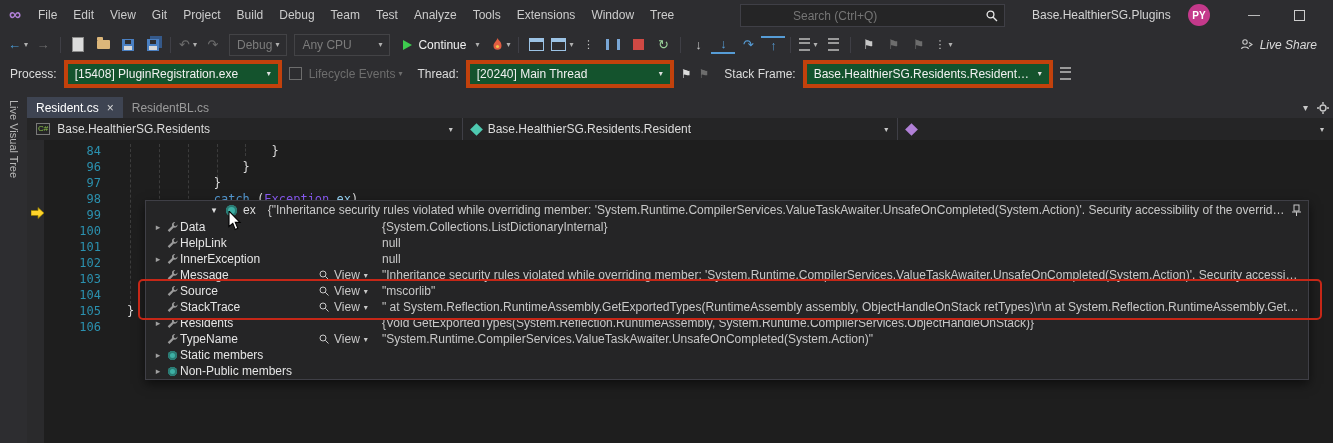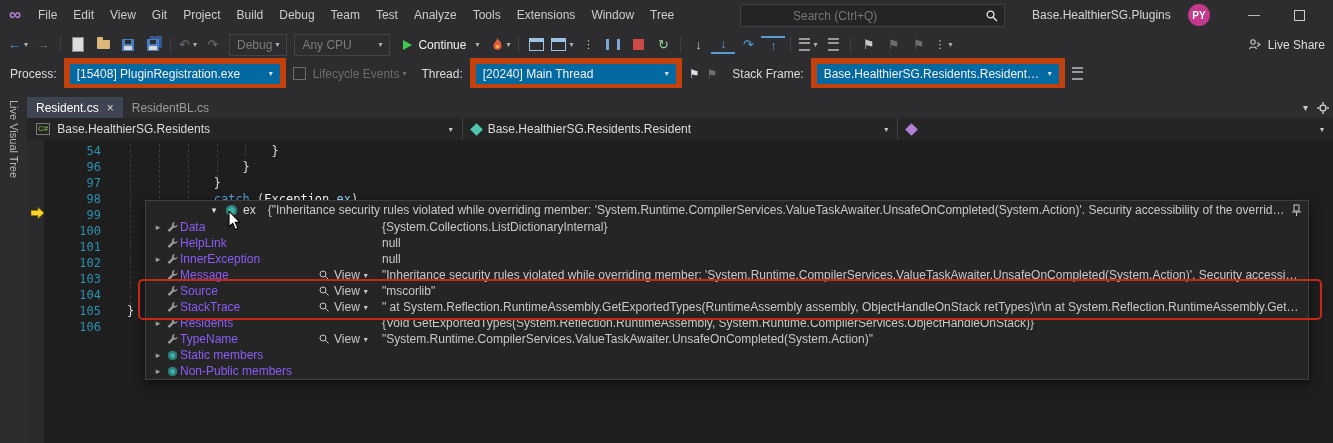--- a/index.html
+++ b/index.html
@@ -30,24 +30,24 @@
   .ic-floppy{width:12px;height:12px;background:#4a7fc1;position:relative;}
   .ic-floppy::before{content:"";position:absolute;top:1px;left:3px;right:3px;height:4px;background:#2d2d30;}
   .ic-floppy::after{content:"";position:absolute;bottom:1px;left:2px;right:2px;height:4px;background:#d8d8d8;}
   .ic-floppy.all{box-shadow:3px -3px 0 0 #35598a;}
   .ic-pause{width:8px;height:11px;border-left:3px solid #7aa7d6;border-right:3px solid #7aa7d6;}
   .ic-stop{width:11px;height:11px;background:#cf4944;}
   .ic-win{width:13px;height:11px;border:1px solid #9cc3e5;position:relative;}
   .ic-win::before{content:"";position:absolute;top:0;left:0;right:0;height:3px;background:#9cc3e5;}
   .blue{color:#569cd6;}
   .dim{color:#6d6d6d;}
-  .live-share{margin-left:auto;margin-right:8px;display:flex;align-items:center;gap:6px;color:#dcdcdc;font-size:12px;}
+  .live-share{margin-left:auto;margin-right:16px;display:flex;align-items:center;gap:6px;color:#dcdcdc;font-size:12px;font-style:italic;}
   
   .debugbar{position:absolute;top:59px;left:0;right:0;height:29px;background:#2d2d30;display:flex;align-items:center;gap:7px;padding-left:10px;font-size:12px;color:#dcdcdc;}
-  .dd{height:20px;background:#0369a1;border:6px solid #c2410c;display:flex;align-items:center;padding:0 7px;color:#f1f1f1;}
+  .dd{height:20px;background:#14532d;border:4px solid #c2410c;display:flex;align-items:center;padding:0 7px;color:#f1f1f1;}
   .dd .dcaret{margin-left:auto;font-size:8px;color:#e0e0e0;padding-left:6px;}
   .dd-process{width:196px;}.dd-thread{width:186px;}.dd-stack{width:228px;}
   .dd span{white-space:nowrap;overflow:hidden;text-overflow:ellipsis;}
   .dd-flat{display:flex;align-items:center;color:#6d6d6d;}
   .ic-generic{width:11px;height:11px;border:1px solid #6d6d6d;}
   .bars{width:11px;height:9px;border-top:2px solid #9a9a9a;border-bottom:2px solid #9a9a9a;position:relative;}
   .bars::after{content:"";position:absolute;left:0;right:0;top:2px;height:2px;background:#9a9a9a;}
   
   .upperbg{position:absolute;top:88px;left:0;right:0;height:30px;background:#2d2d30;}
   .sidestrip{position:absolute;top:88px;left:0;width:27px;bottom:0;background:#2d2d30;display:flex;justify-content:center;padding-top:12px;box-sizing:border-box;}
@@ -63,32 +63,32 @@
   .nav-dd span.t{white-space:nowrap;overflow:hidden;text-overflow:ellipsis;}
   .ncaret{margin-left:auto;font-size:8px;color:#c8c8c8;padding-left:6px;}
   .ic-csproj{font-size:8px;color:#8bc34a;border:1px solid #7a7a7a;padding:0 1px;line-height:10px;flex:none;}
   .ic-class{width:9px;height:9px;background:#4ec9b0;transform:rotate(45deg);flex:none;}
   .ic-method{width:9px;height:9px;background:#b180d7;transform:rotate(45deg);flex:none;}
   
   .editor{position:absolute;top:140px;left:27px;right:0;bottom:0;background:#1e1e1e;}
   .indmargin{position:absolute;left:0;top:0;bottom:0;width:17px;background:#2a2a2c;}
   .ln{position:absolute;left:18px;width:56px;text-align:right;font:12px "DejaVu Sans Mono",monospace;color:#2b91af;}
   .cl{position:absolute;left:100px;font:12px "DejaVu Sans Mono",monospace;color:#dcdcdc;white-space:pre;}
-  .kw{color:#569cd6;}.ty{color:#ffffff;margin-top:23px;}.vr{color:#9cdcfe;}
+  .kw{color:#569cd6;}.ty{color:#8b5cf6;margin-top:23px;}.vr{color:#9cdcfe;}
   .guide{position:absolute;width:0;border-left:1px dashed #3c3c3c;}
   .cur-arrow{position:absolute;left:4px;top:67px;}
   
   .datatip{position:absolute;left:145px;top:200px;width:1164px;background:#252526;border:1px solid #3f3f46;box-shadow:0 4px 10px rgba(0,0,0,.55);font-size:12px;color:#c8c8c8;z-index:5;box-sizing:border-box;}
   .dt-header{height:18px;display:flex;align-items:center;gap:6px;padding:0 6px 0 62px;}
   .dt-name{color:#dcdcdc;}
   .dt-val{flex:1;min-width:0;white-space:nowrap;overflow:hidden;text-overflow:ellipsis;margin-left:6px;}
   .dt-row{height:16px;display:flex;align-items:center;padding:0 6px;}
   .dt-exp{width:12px;flex:none;color:#a0a0a0;font-size:9px;text-align:center;}
   .dt-ico{width:16px;flex:none;display:flex;align-items:center;justify-content:center;}
-  .dt-rowname{width:138px;flex:none;color:#8b5cf6;white-space:nowrap;}
+  .dt-rowname{width:138px;flex:none;color:#e5e5e5;white-space:nowrap;}
   .dt-rowname.wide{width:auto;}
   .dt-view{width:64px;flex:none;display:flex;align-items:center;gap:4px;color:#c8c8c8;}
   .dt-view .vcaret{font-size:8px;}
   .dt-rowval{flex:1;min-width:0;white-space:nowrap;overflow:hidden;text-overflow:ellipsis;}
   .obj-ico{width:11px;height:11px;border-radius:50%;background:#3db0a5;box-shadow:inset 0 0 0 2px #2a7a73;}
   
   .redbox{position:absolute;left:138px;top:279px;width:1180px;height:37px;border:2px solid #c62717;border-radius:5px;z-index:9;pointer-events:none;}
   .cursor{position:absolute;left:228px;top:211px;z-index:15;pointer-events:none;}
 </style>
 </head>
@@ -279,21 +279,21 @@
 
 <div class="editor">
   <div class="indmargin"></div>
 
   <div class="guide" style="left:103px;top:4px;height:160px"></div>
   <div class="guide" style="left:132px;top:4px;height:60px"></div>
   <div class="guide" style="left:161px;top:4px;height:60px"></div>
   <div class="guide" style="left:190px;top:4px;height:44px"></div>
   <div class="guide" style="left:218px;top:4px;height:12px"></div>
 
-  <div class="ln" style="top:4px">54</div>
+  <div class="ln" style="top:4px">84</div>
   <div class="ln" style="top:20px">96</div>
   <div class="ln" style="top:36px">97</div>
   <div class="ln" style="top:52px">98</div>
   <div class="ln" style="top:68px">99</div>
   <div class="ln" style="top:84px">100</div>
   <div class="ln" style="top:100px">101</div>
   <div class="ln" style="top:116px">102</div>
   <div class="ln" style="top:132px">103</div>
   <div class="ln" style="top:148px">104</div>
   <div class="ln" style="top:164px">105</div>

